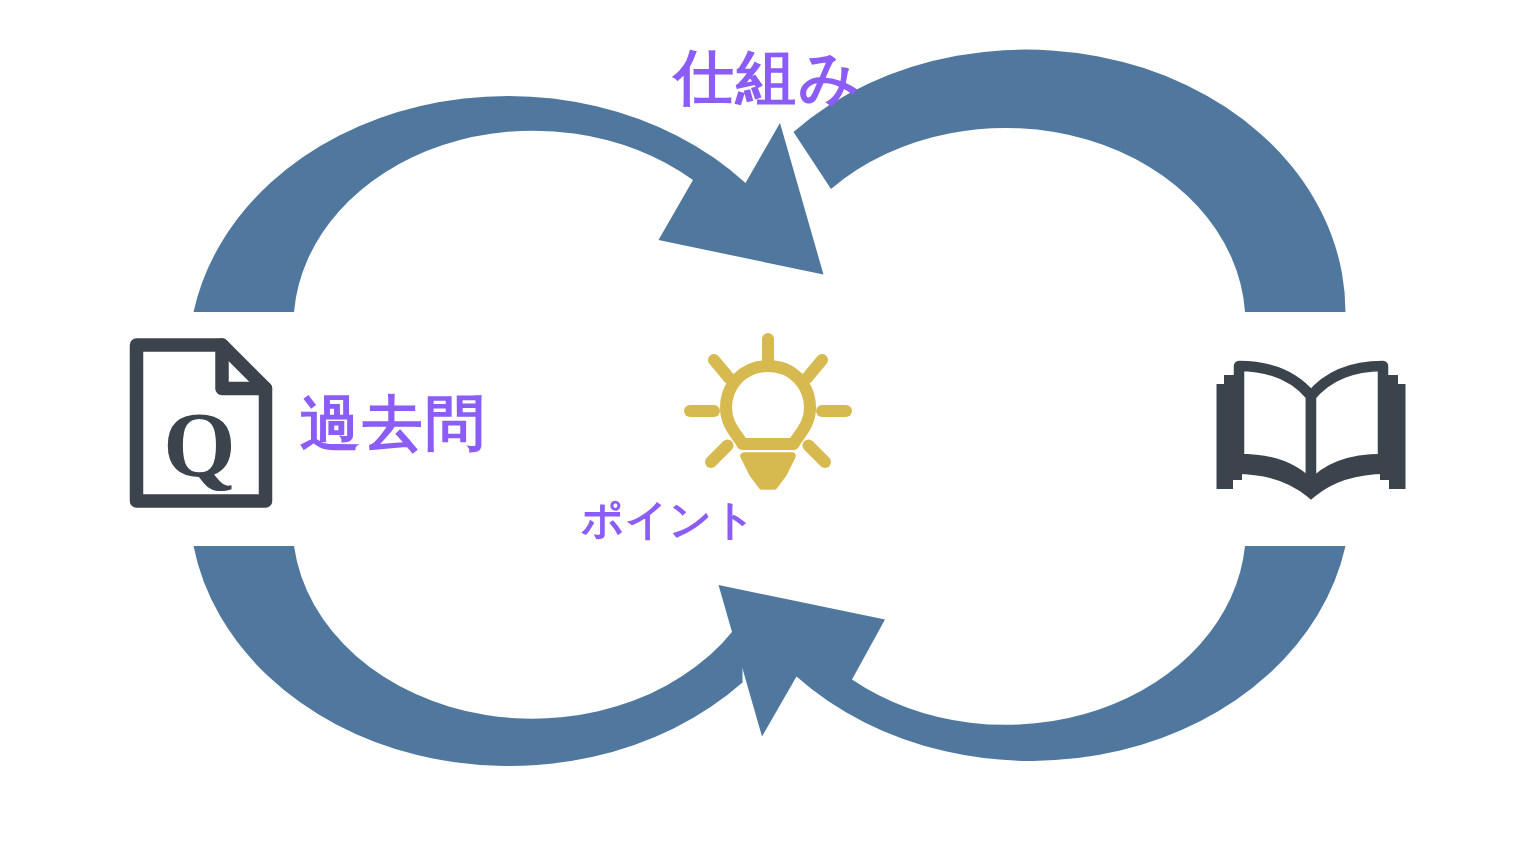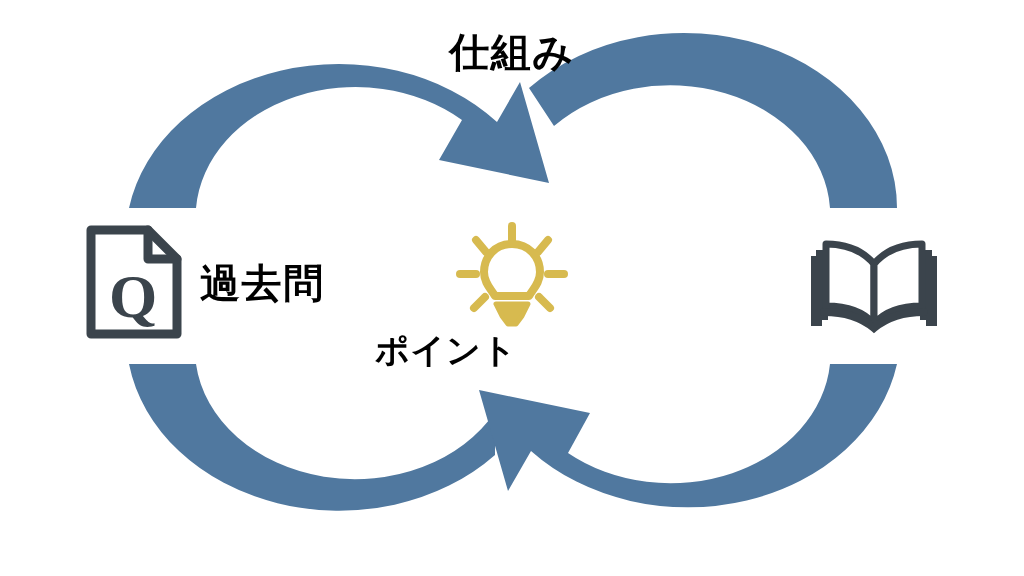--- a/index.html
+++ b/index.html
@@ -20,21 +20,21 @@
   }
   #diagram-svg {
     position: absolute;
     left: 0;
     top: 0;
     width: 1024px;
     height: 576px;
   }
   .label {
     position: absolute;
-    color: #000000;
+    color: #8b5cf6;
     font-weight: 700;
     white-space: nowrap;
     letter-spacing: 0.04em;
     line-height: 1;
   }
   #label-mechanism {
     left: 0;
     right: 0;
     top: 32px;
     text-align: center;
@@ -49,21 +49,21 @@
   #label-textbook {
     left: 651px;
     top: 263px;
     font-size: 40px;
   }
   #label-point {
     left: 0;
     width: 892px;
     top: 333px;
     text-align: center;
-    font-size: 34px;
+    font-size: 28px;
     letter-spacing: 0.02em;
   }
   .icon-wrap {
     position: absolute;
   }
   #icon-document {
     left: 82px;
     top: 221px;
     width: 104px;
     height: 122px;

